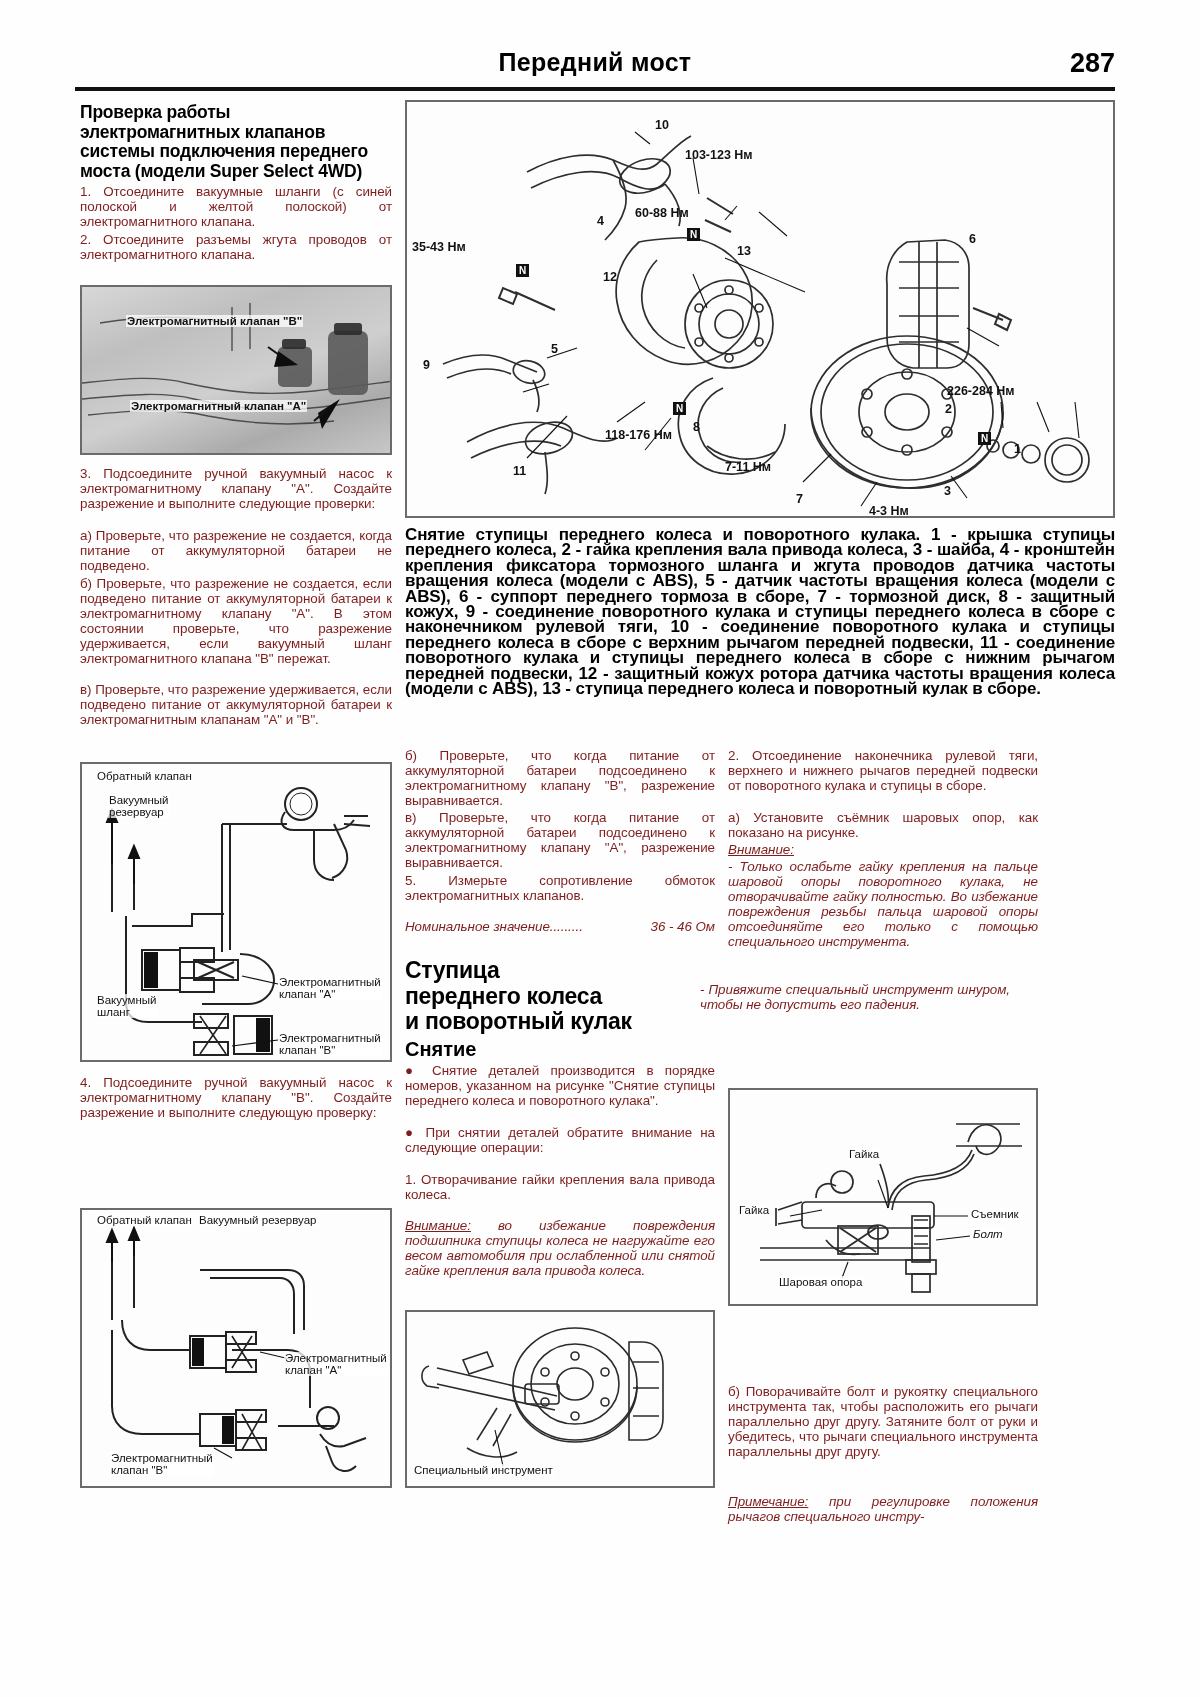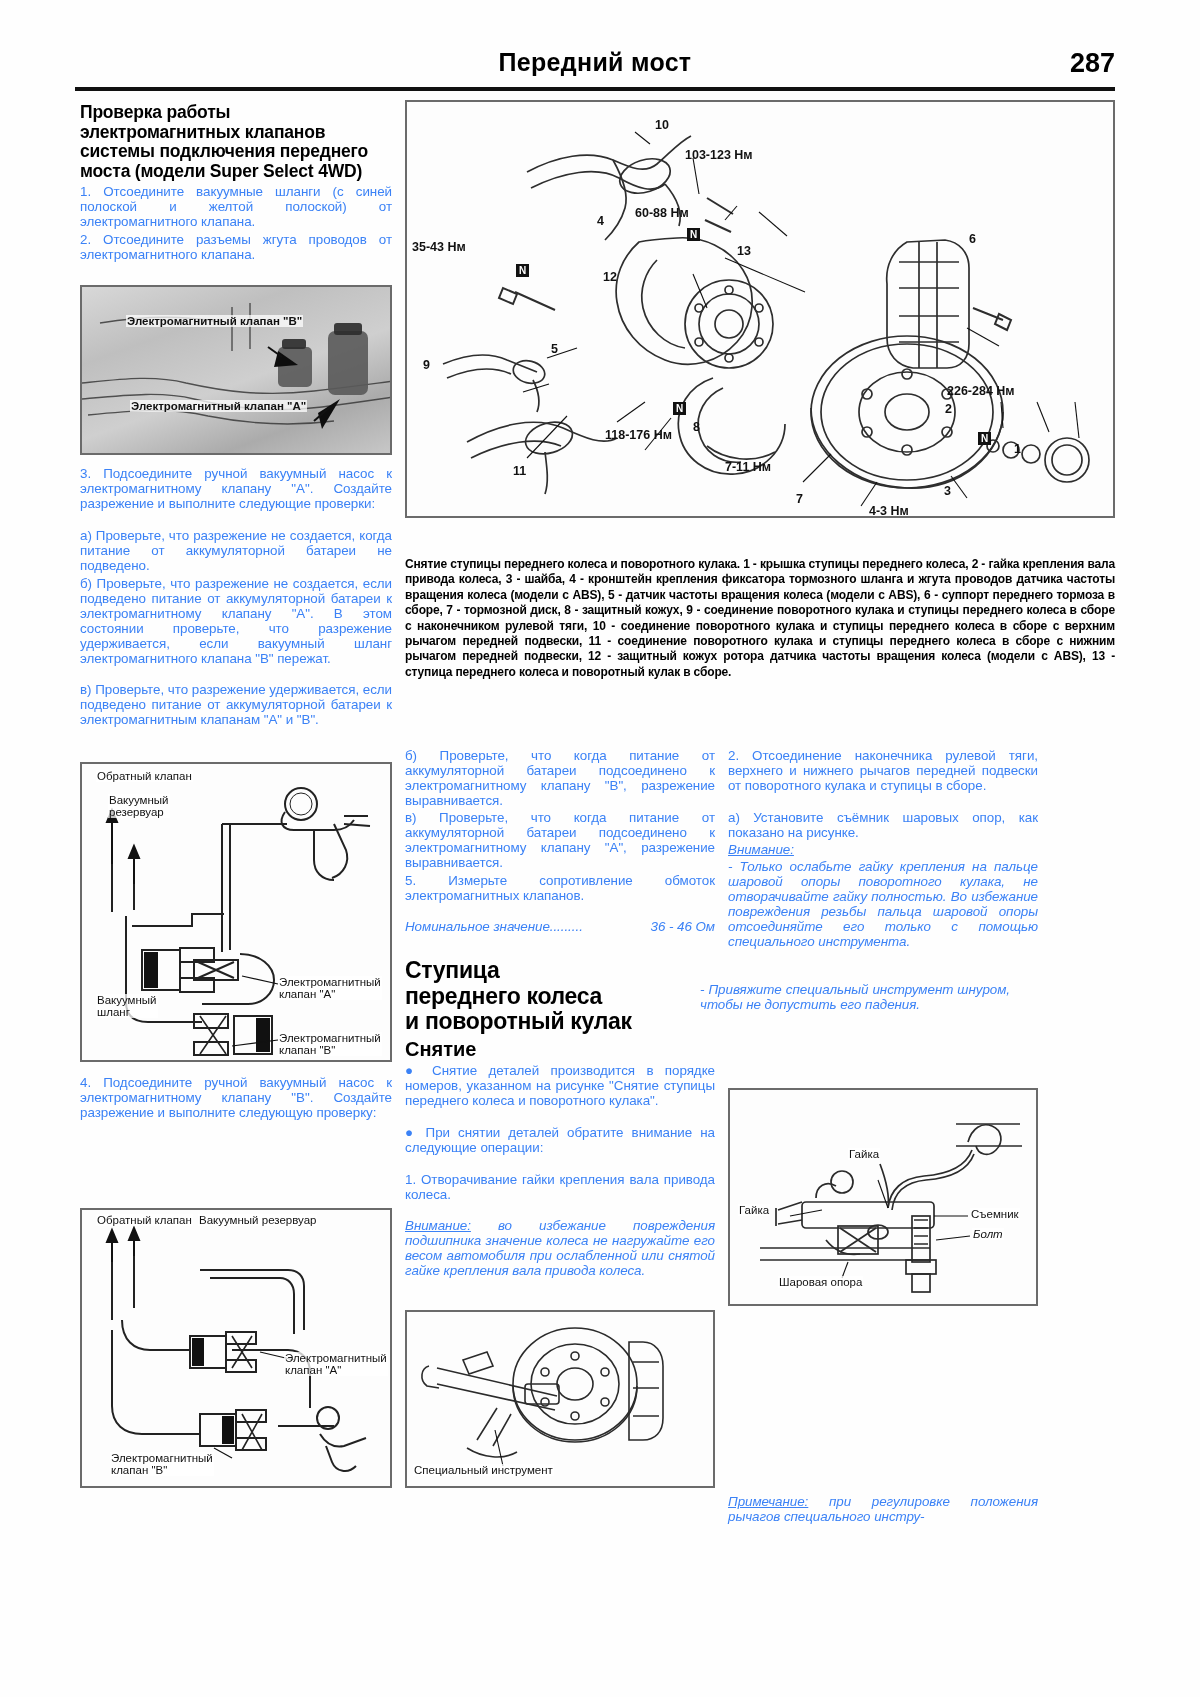--- a/index.html
+++ b/index.html
@@ -48,21 +48,21 @@
     width: 1040px; height: 4px;
     background: #111;
   }
 
   
   .tb {
     position: absolute;
     font-size: 13.4px;
     line-height: 15.1px;
     text-align: justify;
-    color: #3b82f6;
+    color: #7f1d1d;
     letter-spacing: -0.05px;
   }
   .h-sec {
     position: absolute;
     font-size: 17.5px;
     line-height: 19.5px;
     font-weight: bold;
     letter-spacing: -0.2px;
   }
   .h-big {
@@ -114,26 +114,25 @@
     background: #111;
     color: #fff;
     font-size: 10px;
     font-weight: bold;
     line-height: 13px;
     text-align: center;
   }
 
   .caption {
     position: absolute;
-    font-size: 12px;
+    font-size: 17px;
     line-height: 15.4px;
     font-weight: bold;
     text-align: justify;
     letter-spacing: -0.15px;
-    margin-top: 30px;
   }
 
   
   .photo {
     position: absolute; left: 0; top: 0; right: 0; bottom: 0;
     background:
       linear-gradient(160deg, #d8d8d8 0%, #bfbfbf 28%, #cfcfcf 55%, #ababab 78%, #c7c7c7 100%);
   }
   svg { display: block; }
 </style>
@@ -437,21 +436,21 @@
   <div class="h-big" style="left:405px; top:958px; width:310px; white-space:pre-line;">Ступица
 переднего колеса
 и поворотный кулак</div>
   <div class="h-sub" style="left:405px; top:1038px;">Снятие</div>
 
   <div class="tb" style="left:405px; top:1063px; width:310px;">● Снятие деталей производится в порядке номеров, указанном на рисунке "Снятие ступицы переднего колеса и поворотного кулака".</div>
   <div class="tb" style="left:405px; top:1125px; width:310px;">● При снятии деталей обратите внимание на следующие операции:</div>
   <div class="tb" style="left:405px; top:1172px; width:310px;">1. Отворачивание гайки крепления вала привода колеса.</div>
 
   <div class="tb" style="left:405px; top:1218px; width:310px;">
-    <span class="ital-u">Внимание:</span><span class="ital"> во избежание повреждения подшипника значение колеса не нагружайте его весом автомобиля при ослабленной или снятой гайке крепления вала привода колеса.</span>
+    <span class="ital-u">Внимание:</span><span class="ital"> во избежание повреждения подшипника ступицы колеса не нагружайте его весом автомобиля при ослабленной или снятой гайке крепления вала привода колеса.</span>
   </div>
 
   <div class="fig" style="left:405px; top:1310px; width:310px; height:178px;">
     <svg width="306" height="174" style="position:absolute;left:0;top:0;">
       <g stroke="#2b2b2b" stroke-width="1.6" fill="none">
         <ellipse cx="168" cy="72" rx="62" ry="56"></ellipse>
         <ellipse cx="168" cy="72" rx="44" ry="40"></ellipse>
         <ellipse cx="168" cy="72" rx="18" ry="16"></ellipse>
         <path d="M106,74 C106,106 134,130 168,130 C202,130 230,106 230,74"></path>
         <g>
@@ -525,18 +524,19 @@
         <path d="M206,150 L240,146"></path>
       </g>
     </svg>
     <div class="fig-label" style="left:118px; top:58px;">Гайка</div>
     <div class="fig-label" style="left:8px; top:114px;">Гайка</div>
     <div class="fig-label" style="left:240px; top:118px;">Съемник</div>
     <div class="fig-label" style="left:48px; top:186px;">Шаровая опора</div>
     <div class="fig-label" style="left:242px; top:138px;font-style:italic;">Болт</div>
   </div>
 
+  <div class="tb" style="left:728px; top:1384px; width:310px;">б) Поворачивайте болт и рукоятку специального инструмента так, чтобы расположить его рычаги параллельно друг другу. Затяните болт от руки и убедитесь, что рычаги специального инструмента параллельны друг другу.</div>
 
   <div class="tb" style="left:728px; top:1494px; width:310px;">
     <span class="ital-u">Примечание:</span><span class="ital"> при регулировке положения рычагов специального инстру-</span>
   </div>
 
 </div>
 
 </body></html>

